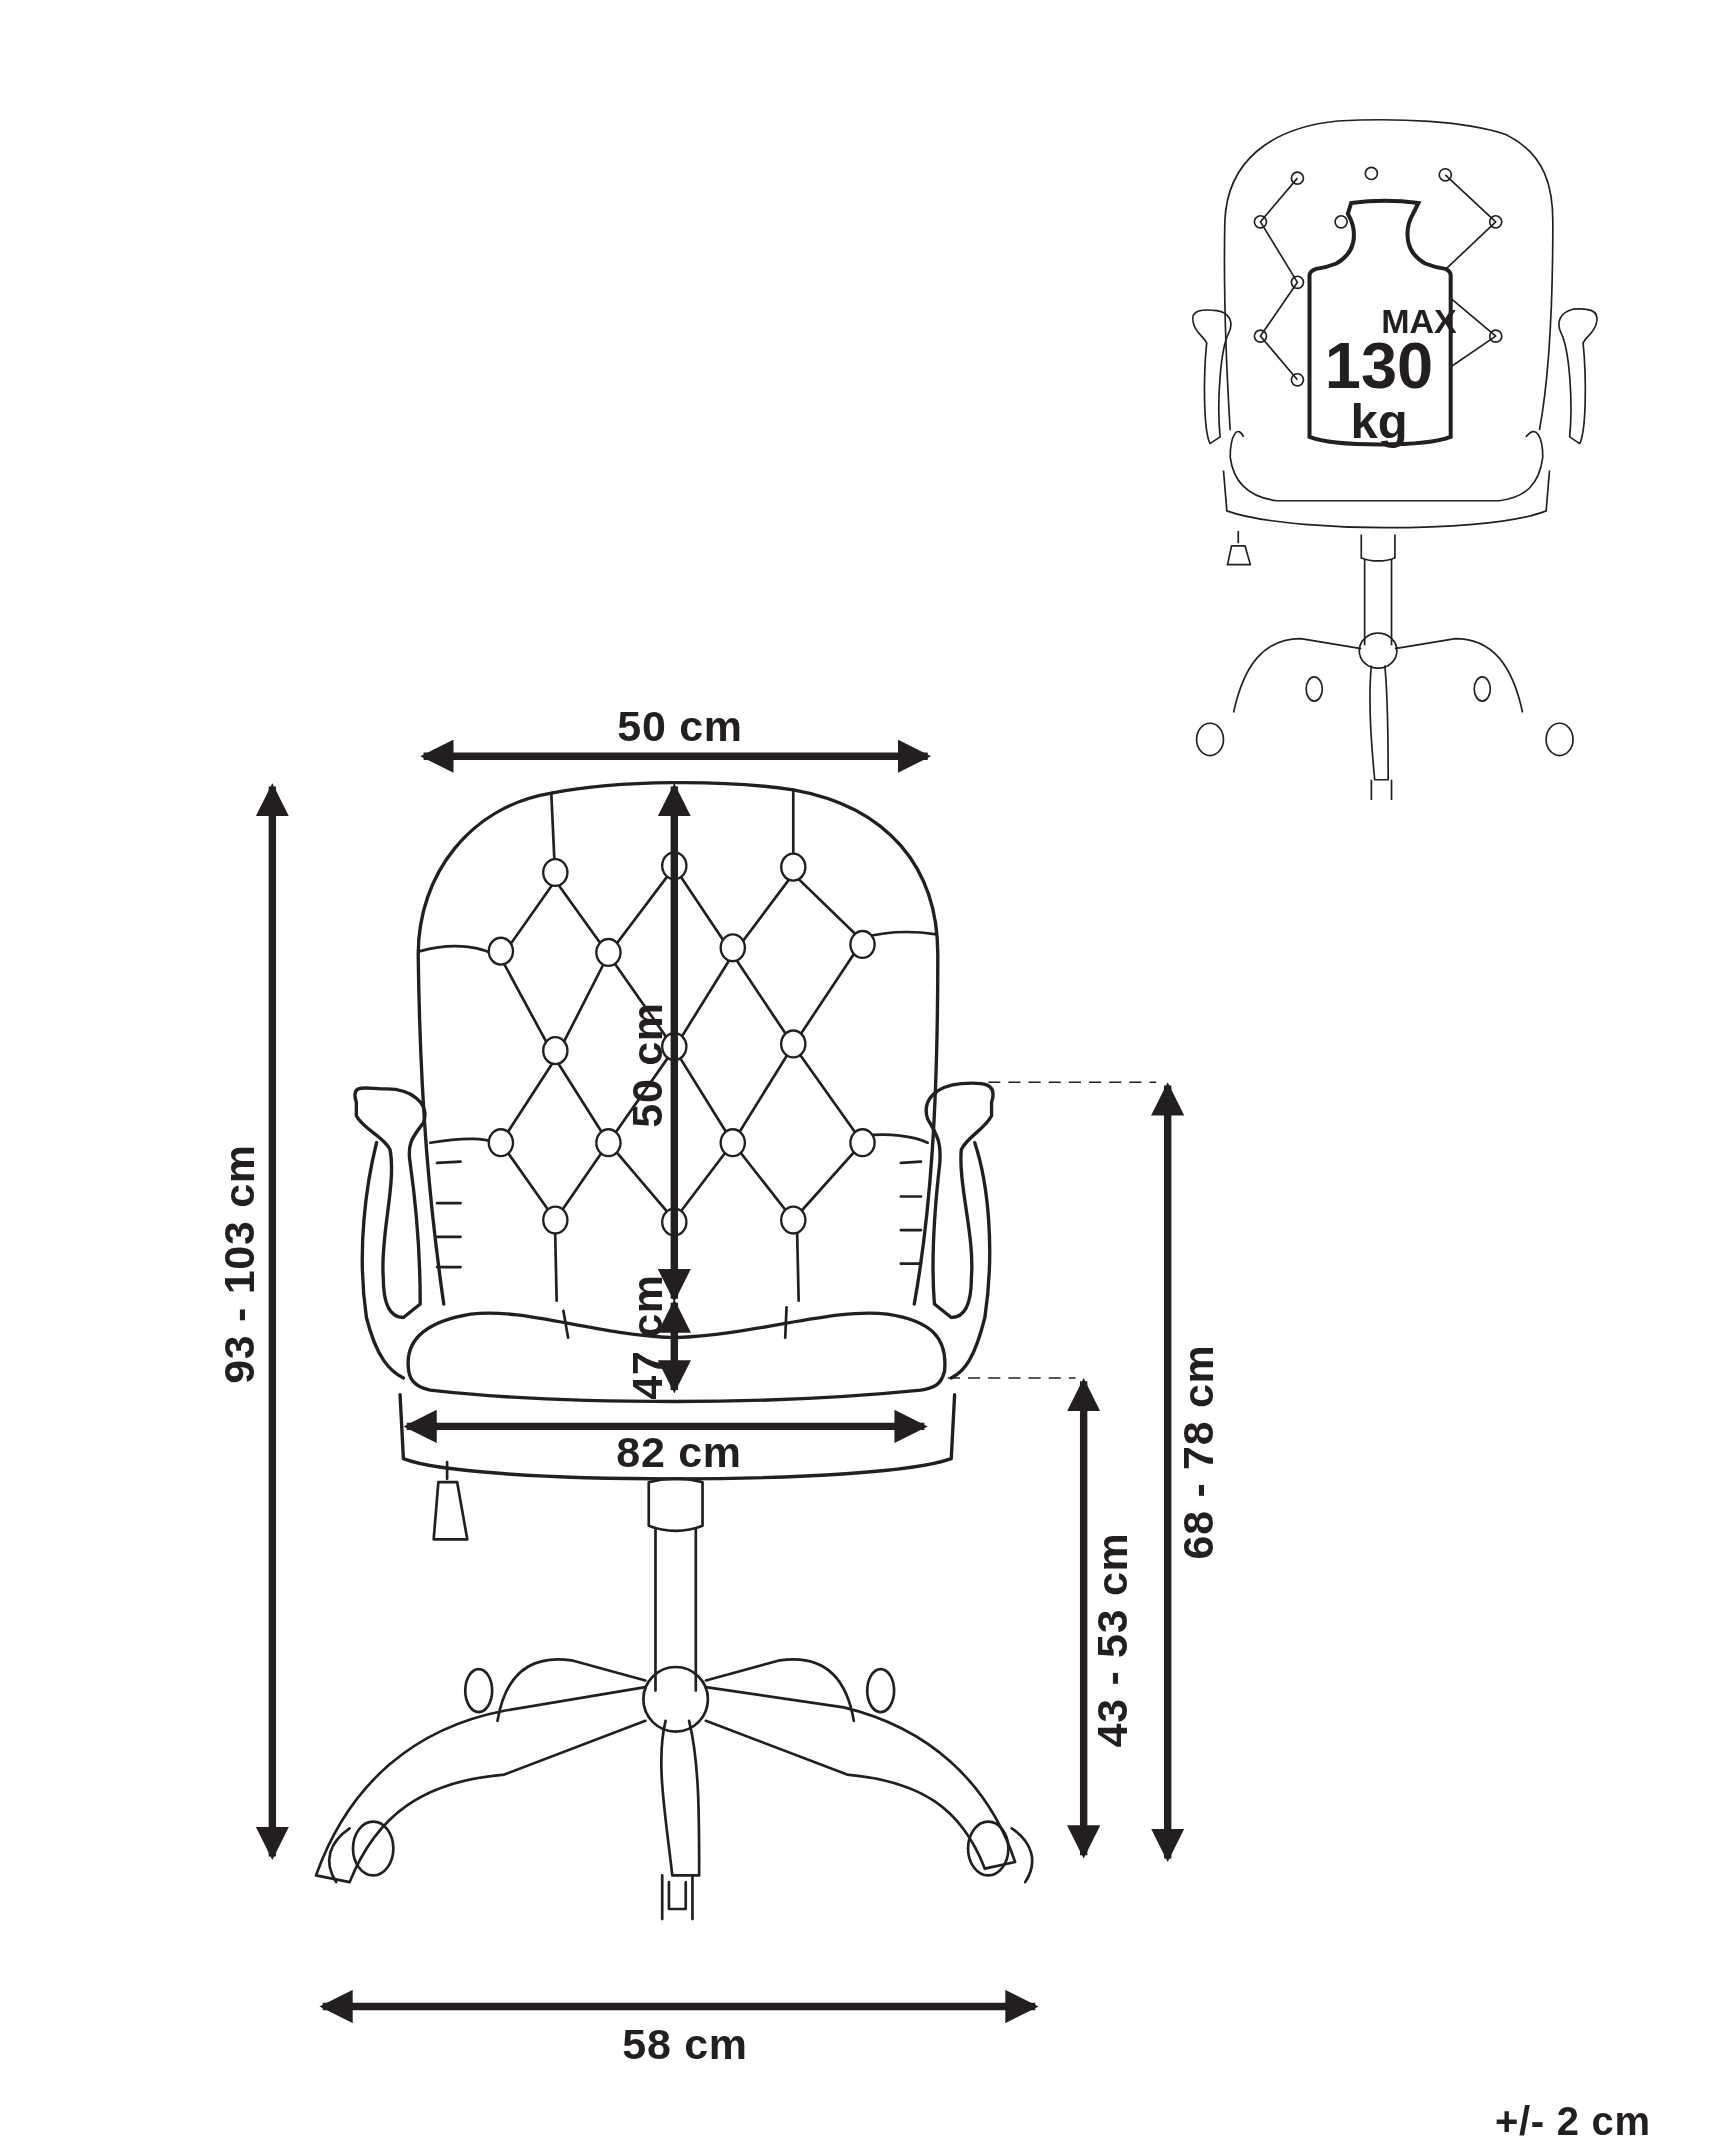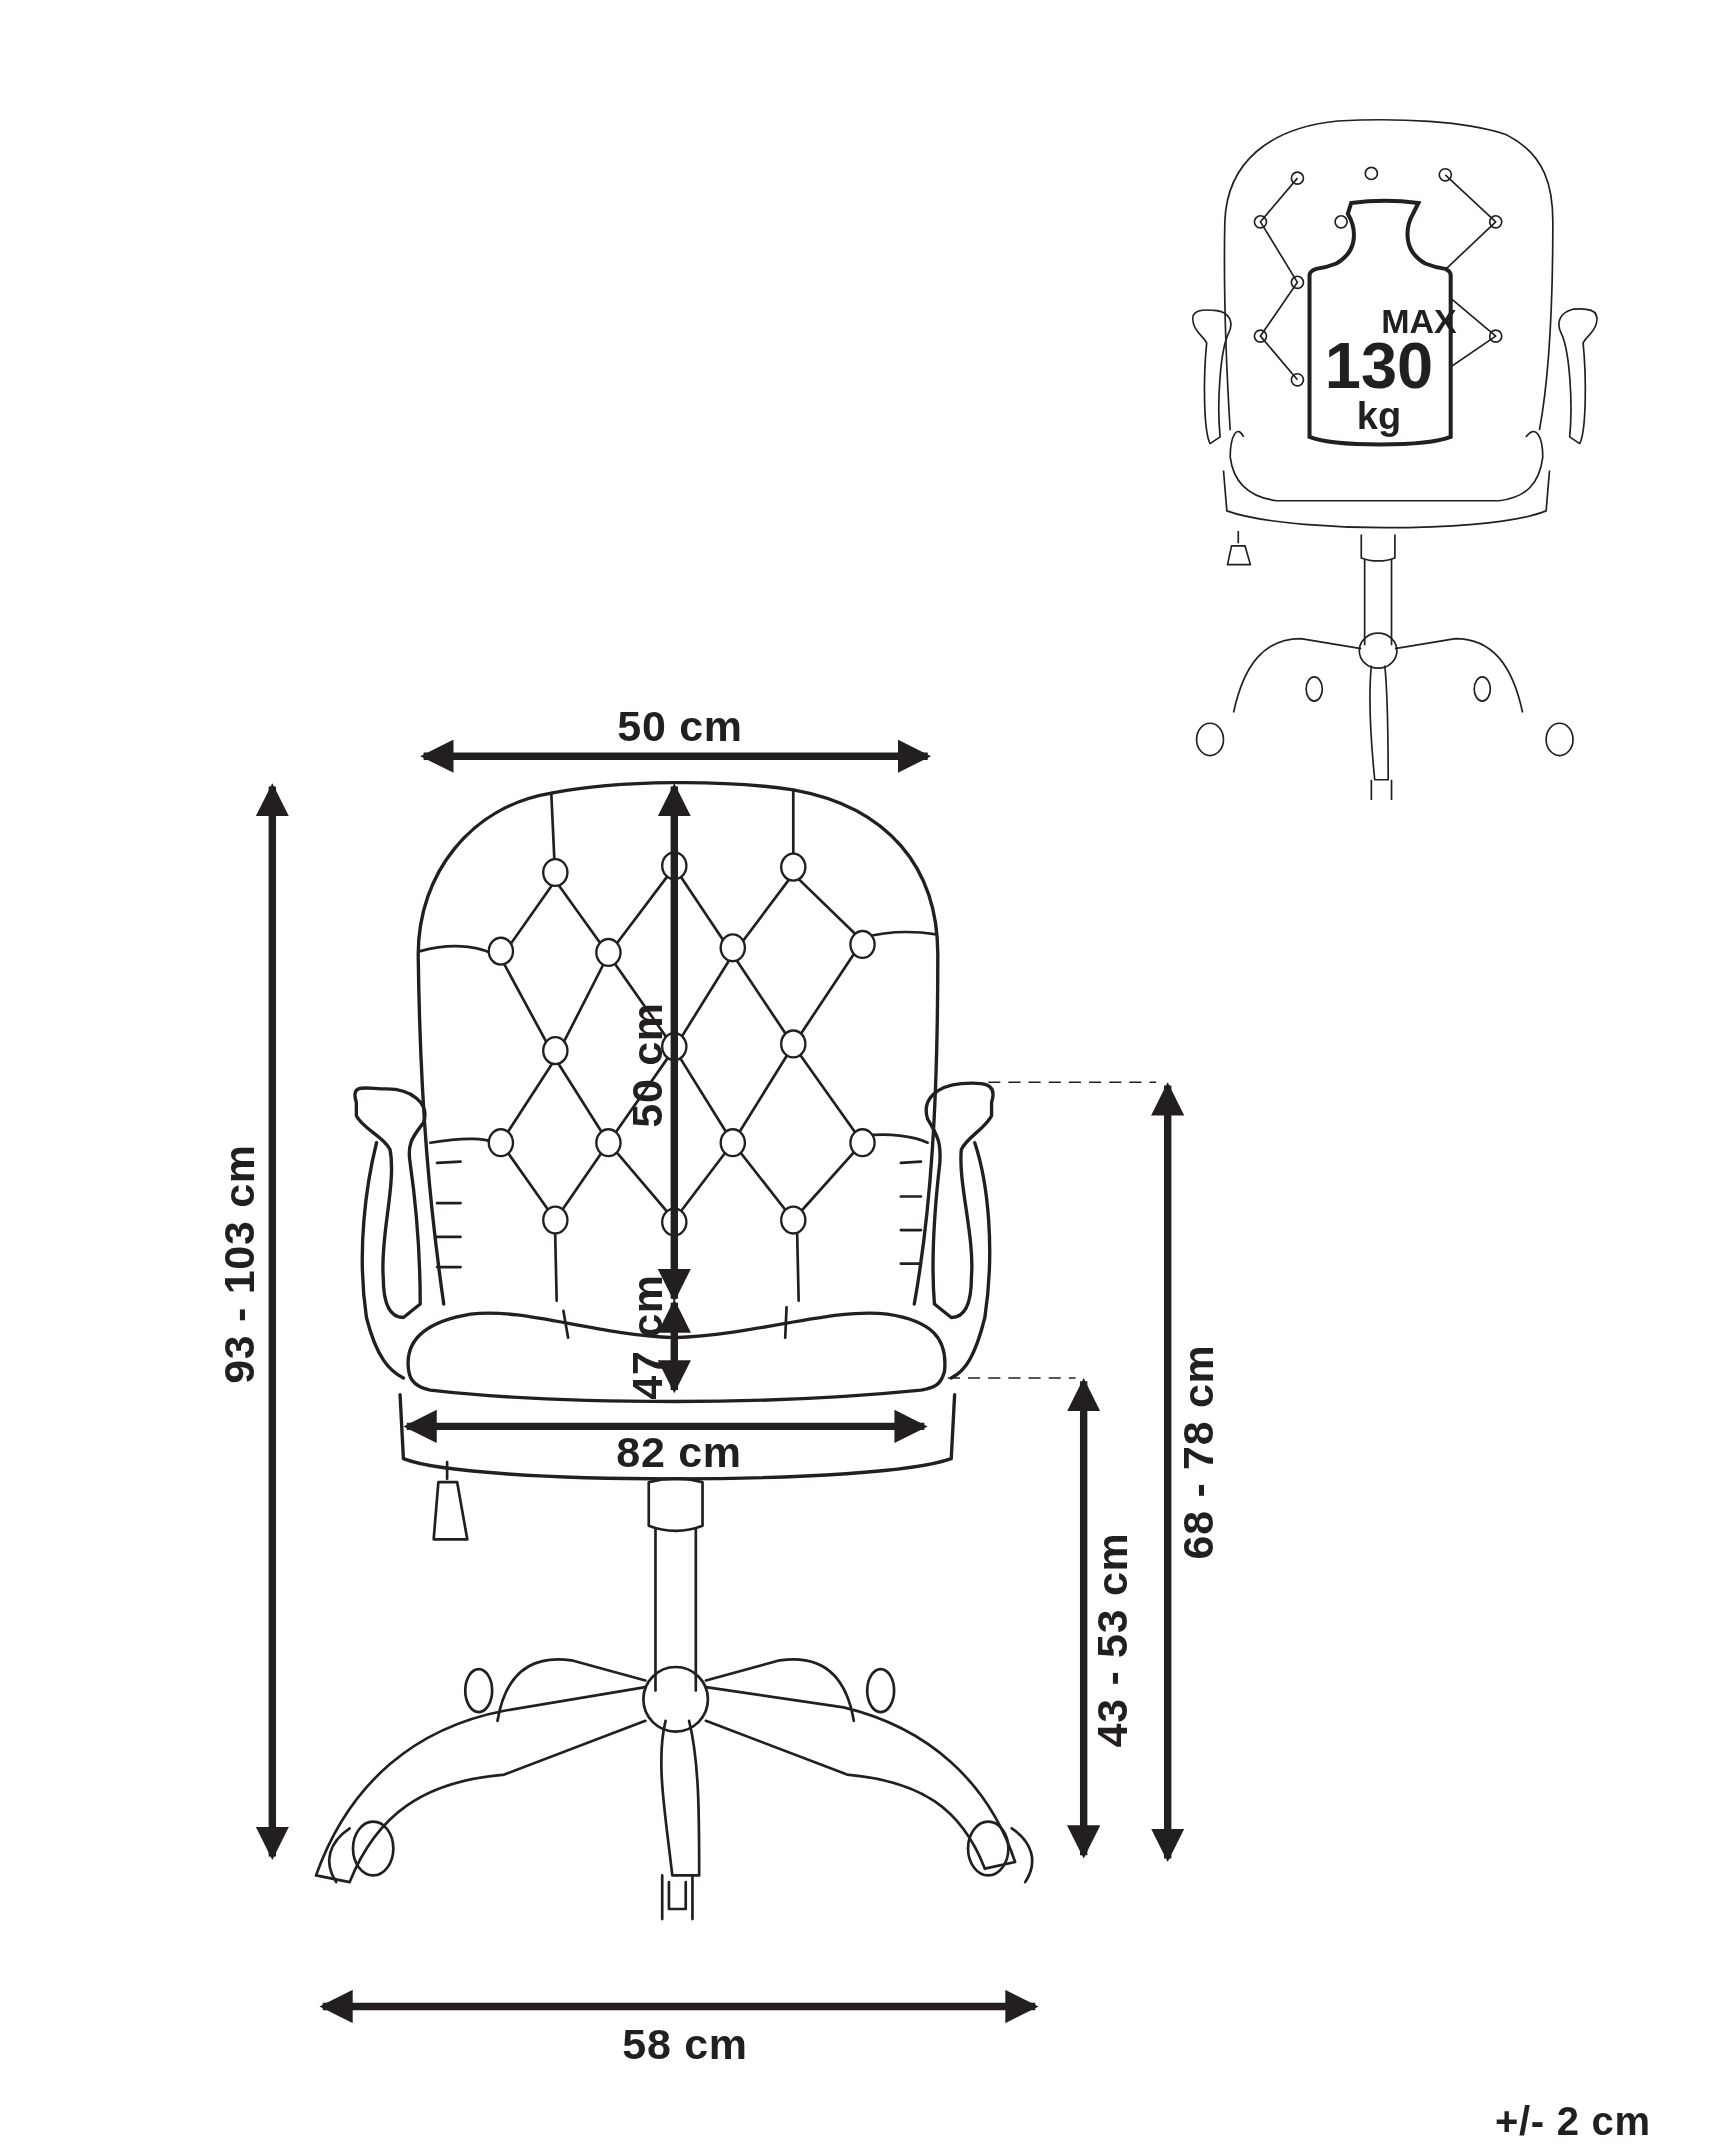--- a/index.html
+++ b/index.html
@@ -151,16 +151,16 @@
 <div class="lbl v" style="left:647px; top:1065px;">50 cm</div>
 <div class="lbl v" style="left:647px; top:1337px;">47 cm</div>
 <div class="lbl h" style="left:679px; top:1452px;">82 cm</div>
 <div class="lbl v" style="left:239px; top:1264px;">93 - 103 cm</div>
 <div class="lbl h" style="left:685px; top:2044px;">58 cm</div>
 <div class="lbl v" style="left:1112px; top:1640px;">43 - 53 cm</div>
 <div class="lbl v" style="left:1198px; top:1452px;">68 - 78 cm</div>
 
 <div class="badge-text" style="left:1379px; top:304px; font-size:34px;margin-left:40px;">MAX</div>
 <div class="badge-text" style="left:1379px; top:333px; font-size:65px;">130</div>
-<div class="badge-text" style="left:1379px; top:397px; font-size:38px;">kg</div>
+<div class="badge-text" style="left:1379px; top:397px; font-size:49px;">kg</div>
 
 <div class="lbl" style="left:1495px; top:2077px; font-size:40px;margin-top:24px;">+/- 2 cm</div>
 
 
 </body></html>

